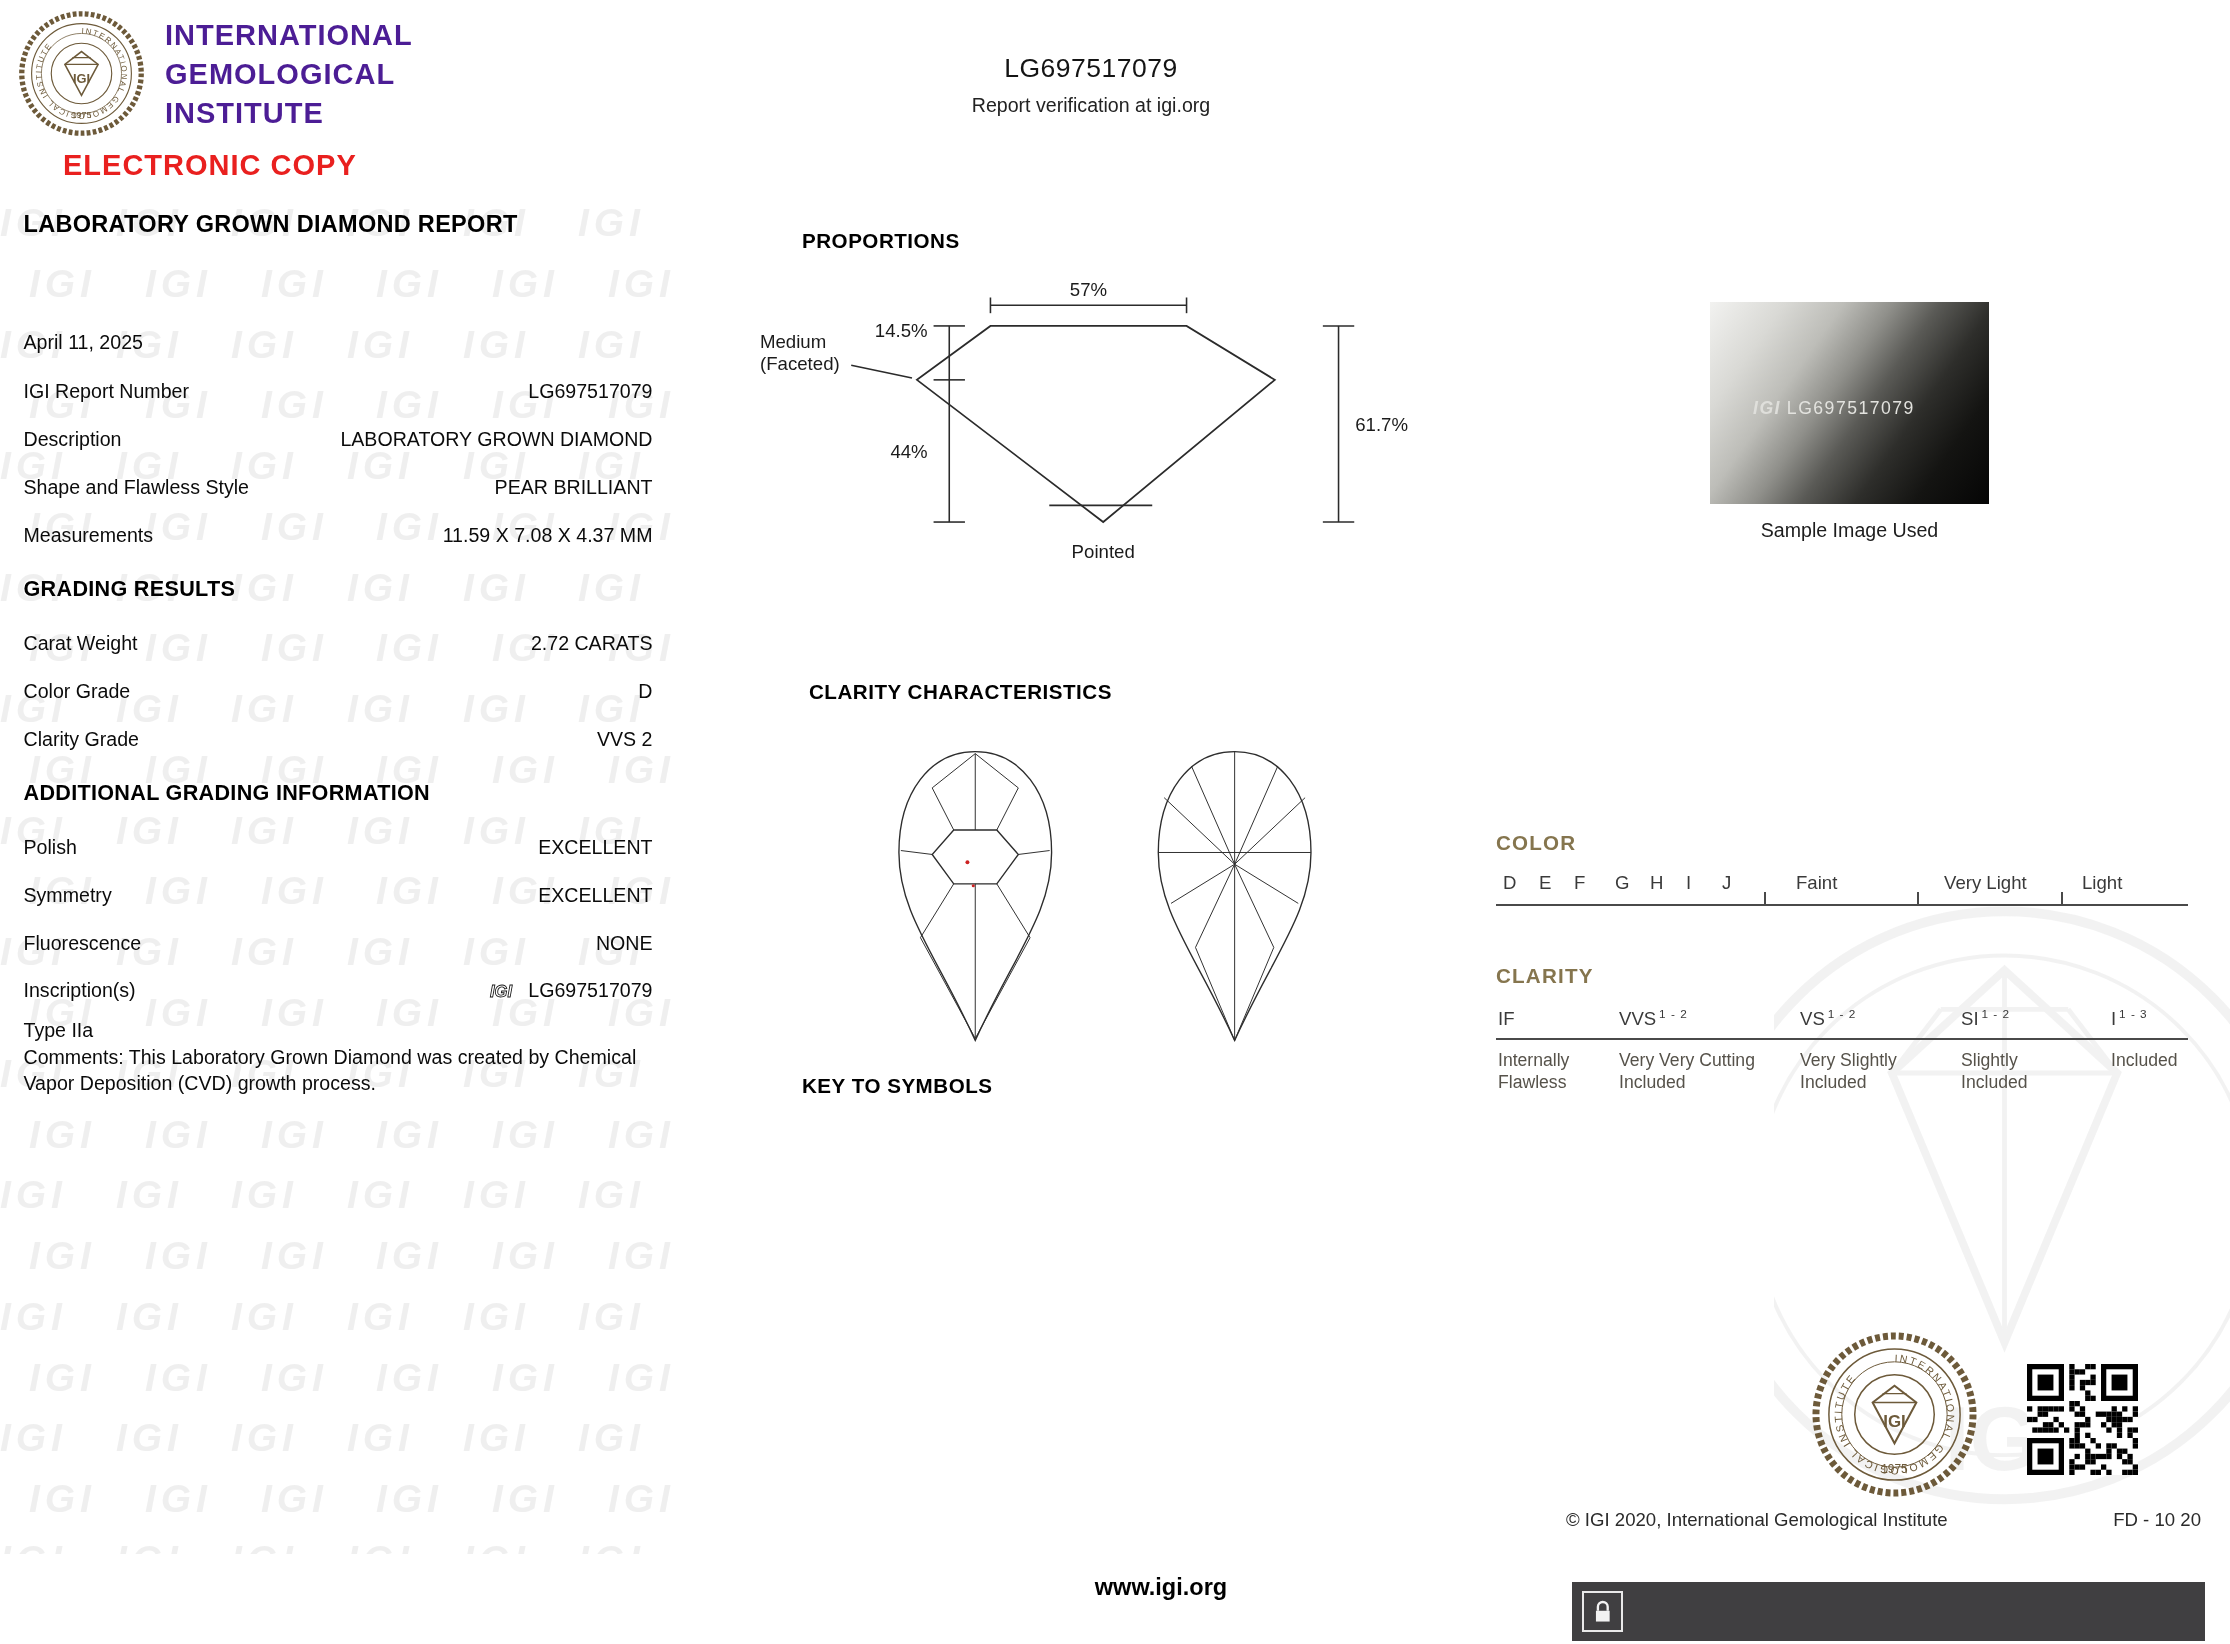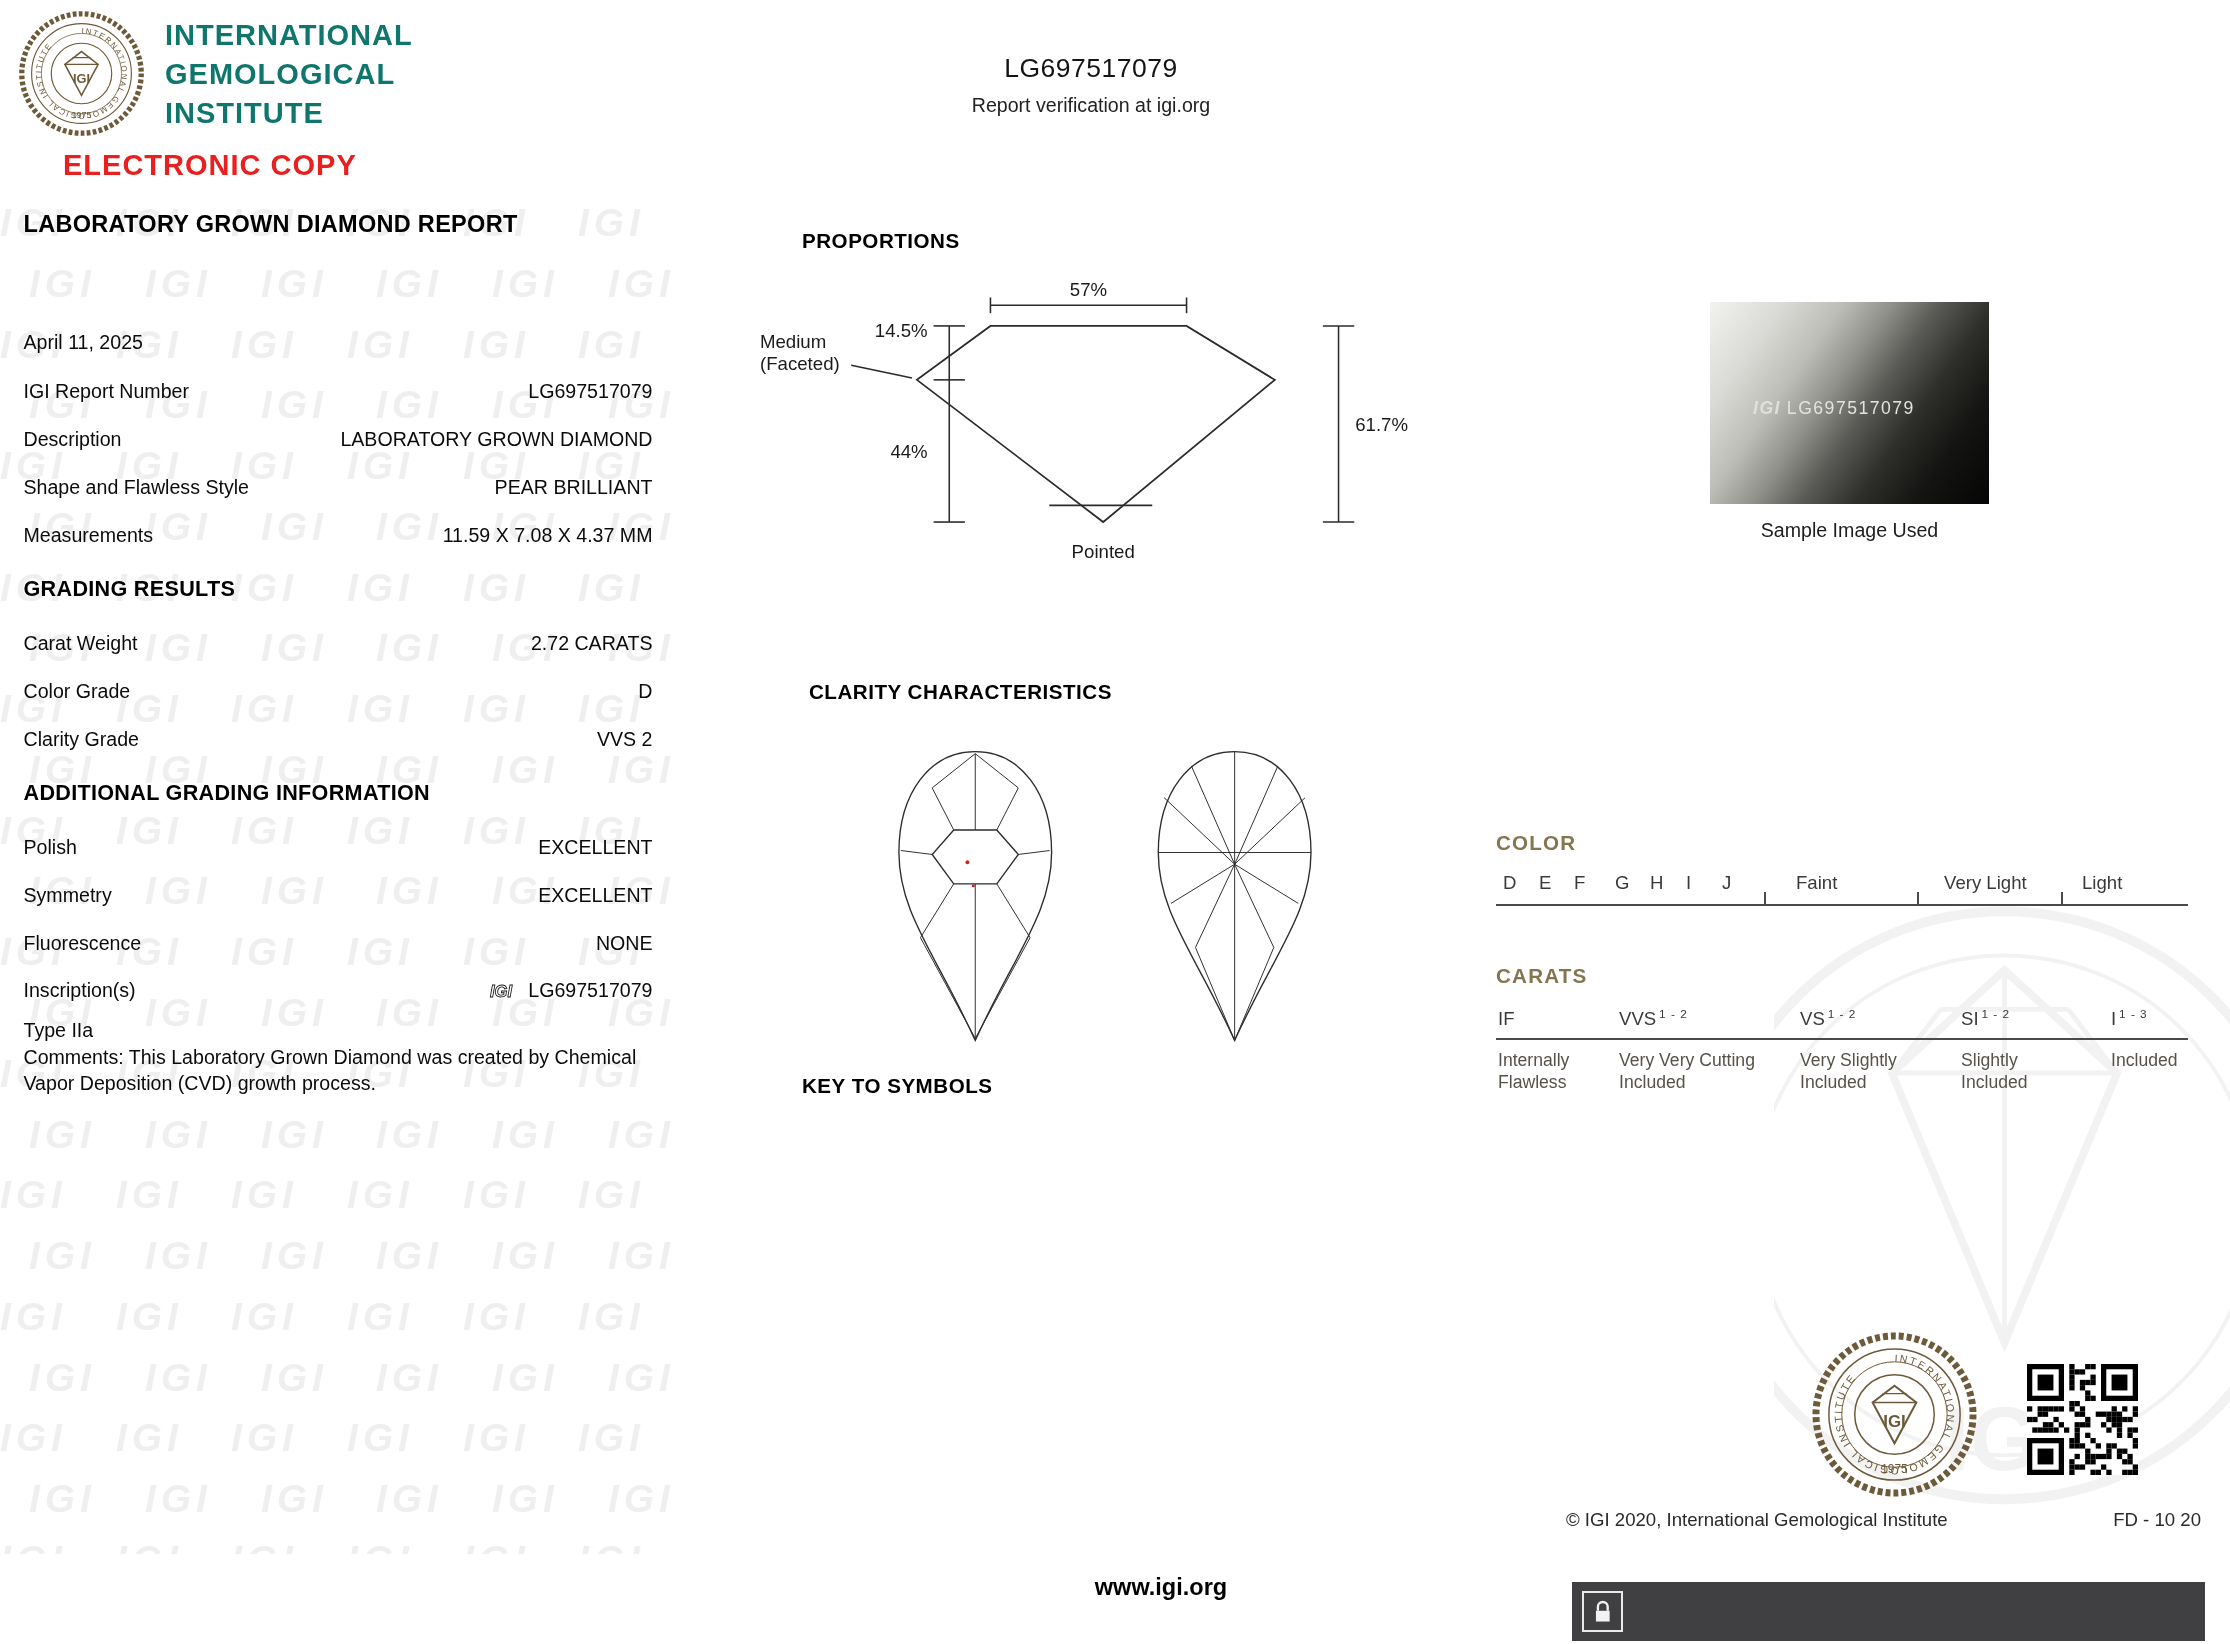--- a/index.html
+++ b/index.html
@@ -2,21 +2,21 @@
 <html><head>
 <meta charset="utf-8">
 <style>
   html,body{margin:0;padding:0;background:#ffffff;}
   .page{position:relative;width:2231px;height:1645px;background:#fff;overflow:hidden;
         font-family:"Liberation Sans",sans-serif;color:#0b0b0b;}
   .abs{position:absolute;}
 
   
   .orgname{position:absolute;left:165px;top:15.7px;font-size:29px;font-weight:bold;
-           letter-spacing:1px;line-height:39px;color:#0f766e;}
+           letter-spacing:1px;line-height:39px;color:#4c1d95;}
   .ecopy{position:absolute;left:63px;top:149px;font-size:29px;font-weight:bold;color:#e9201f;letter-spacing:1px;}
   .centerhead{position:absolute;left:748px;top:53px;width:686px;text-align:center;}
   .repnum{font-size:26.5px;letter-spacing:0.5px;color:#141414;}
   .verif{margin-top:9.8px;font-size:19.6px;color:#222;}
 
   
   .ltitle{position:absolute;left:23.5px;top:211px;font-size:23.5px;font-weight:bold;color:#000;letter-spacing:0.3px;}
   .frow{position:absolute;left:23.5px;width:629px;display:flex;justify-content:space-between;
         font-size:19.6px;color:#0b0b0b;}
   .shead{position:absolute;left:23.5px;font-size:21.6px;font-weight:bold;color:#000;letter-spacing:0.3px;}
@@ -409,21 +409,21 @@
     <span class="cg" style="left:300px" data-name="color-grade-faint">Faint</span>
     <span class="cg" style="left:448px" data-name="color-grade-very-light">Very Light</span>
     <span class="cg" style="left:586px" data-name="color-grade-light">Light</span>
     <div class="ctick" style="left:268px" data-name="color-scale-tick"></div>
     <div class="ctick" style="left:421px" data-name="color-scale-tick"></div>
     <div class="ctick" style="left:565px" data-name="color-scale-tick"></div>
     <div class="scale-line" data-name="color-scale-line"></div>
   </div>
 
   <div class="clarityblock" data-name="clarity-scale">
-    <div class="gold-h" data-name="clarity-scale-title">CARATS</div>
+    <div class="gold-h" data-name="clarity-scale-title">CLARITY</div>
     <span class="clcode" style="left:2px" data-name="clarity-code-if"><span>IF</span><sup></sup></span>
     <span class="clcode" style="left:123px" data-name="clarity-code-vvs"><span>VVS</span><sup>1 - 2</sup></span>
     <span class="clcode" style="left:304px" data-name="clarity-code-vs"><span>VS</span><sup>1 - 2</sup></span>
     <span class="clcode" style="left:465px" data-name="clarity-code-si"><span>SI</span><sup>1 - 2</sup></span>
     <span class="clcode" style="left:615px" data-name="clarity-code-i"><span>I</span><sup>1 - 3</sup></span>
     <div class="cl-line" data-name="clarity-scale-line"></div>
     <div class="cldesc" style="left:2px;width:108px" data-name="clarity-desc-if">Internally Flawless</div>
     <div class="cldesc" style="left:123px;width:162px" data-name="clarity-desc-vvs">Very Very Cutting Included</div>
     <div class="cldesc" style="left:304px;width:157px" data-name="clarity-desc-vs">Very Slightly Included</div>
     <div class="cldesc" style="left:465px;width:123px" data-name="clarity-desc-si">Slightly Included</div>

